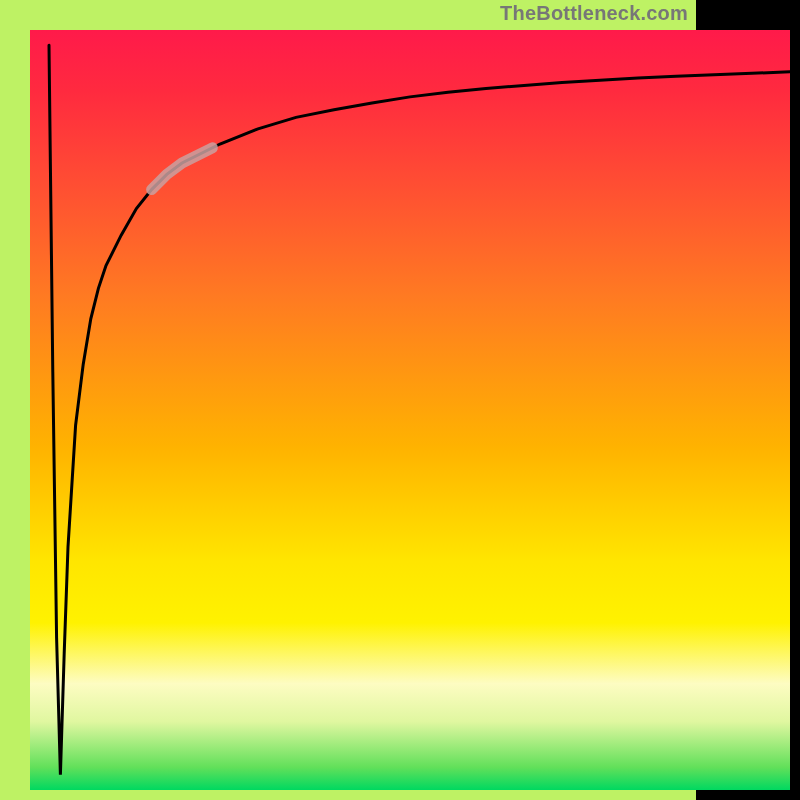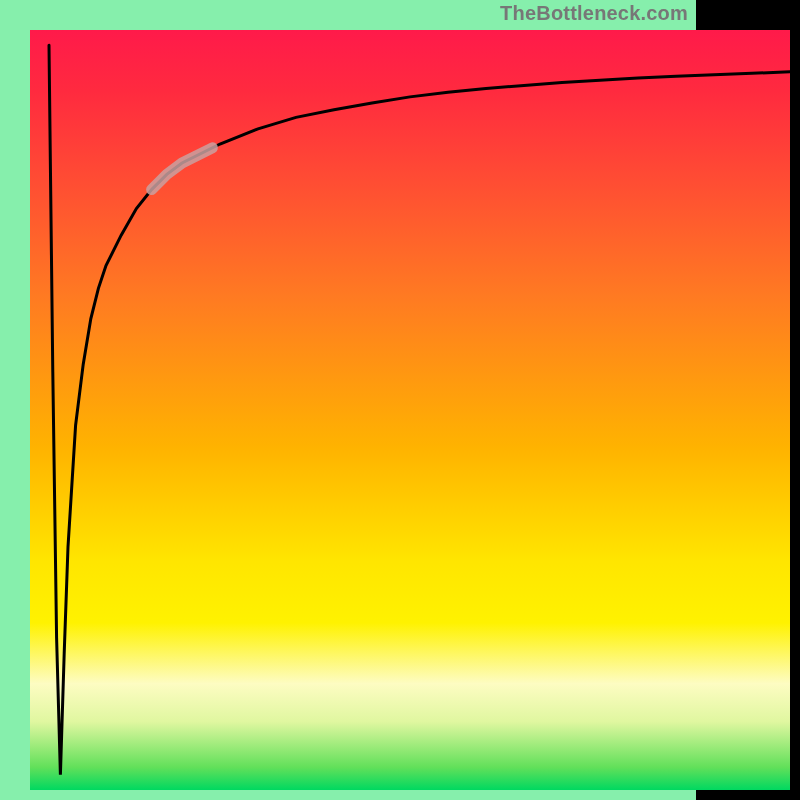--- a/index.html
+++ b/index.html
@@ -1,21 +1,21 @@
 <!DOCTYPE html>
 <html><head>
 <meta charset="utf-8">
 <style>
   * { margin: 0; padding: 0; box-sizing: border-box; }
   html, body { width: 800px; height: 800px; overflow: hidden; background: #000; }
   .frame {
     position: relative;
     width: 696px;
     height: 800px;
-    background: #86efac;
+    background: #bef264;
   }
   .watermark {
     position: absolute;
     top: 2px;
     right: 8px;
     font-family: Arial, Helvetica, sans-serif;
     font-size: 20px;
     font-weight: 600;
     color: #777;
     letter-spacing: 0.2px;

